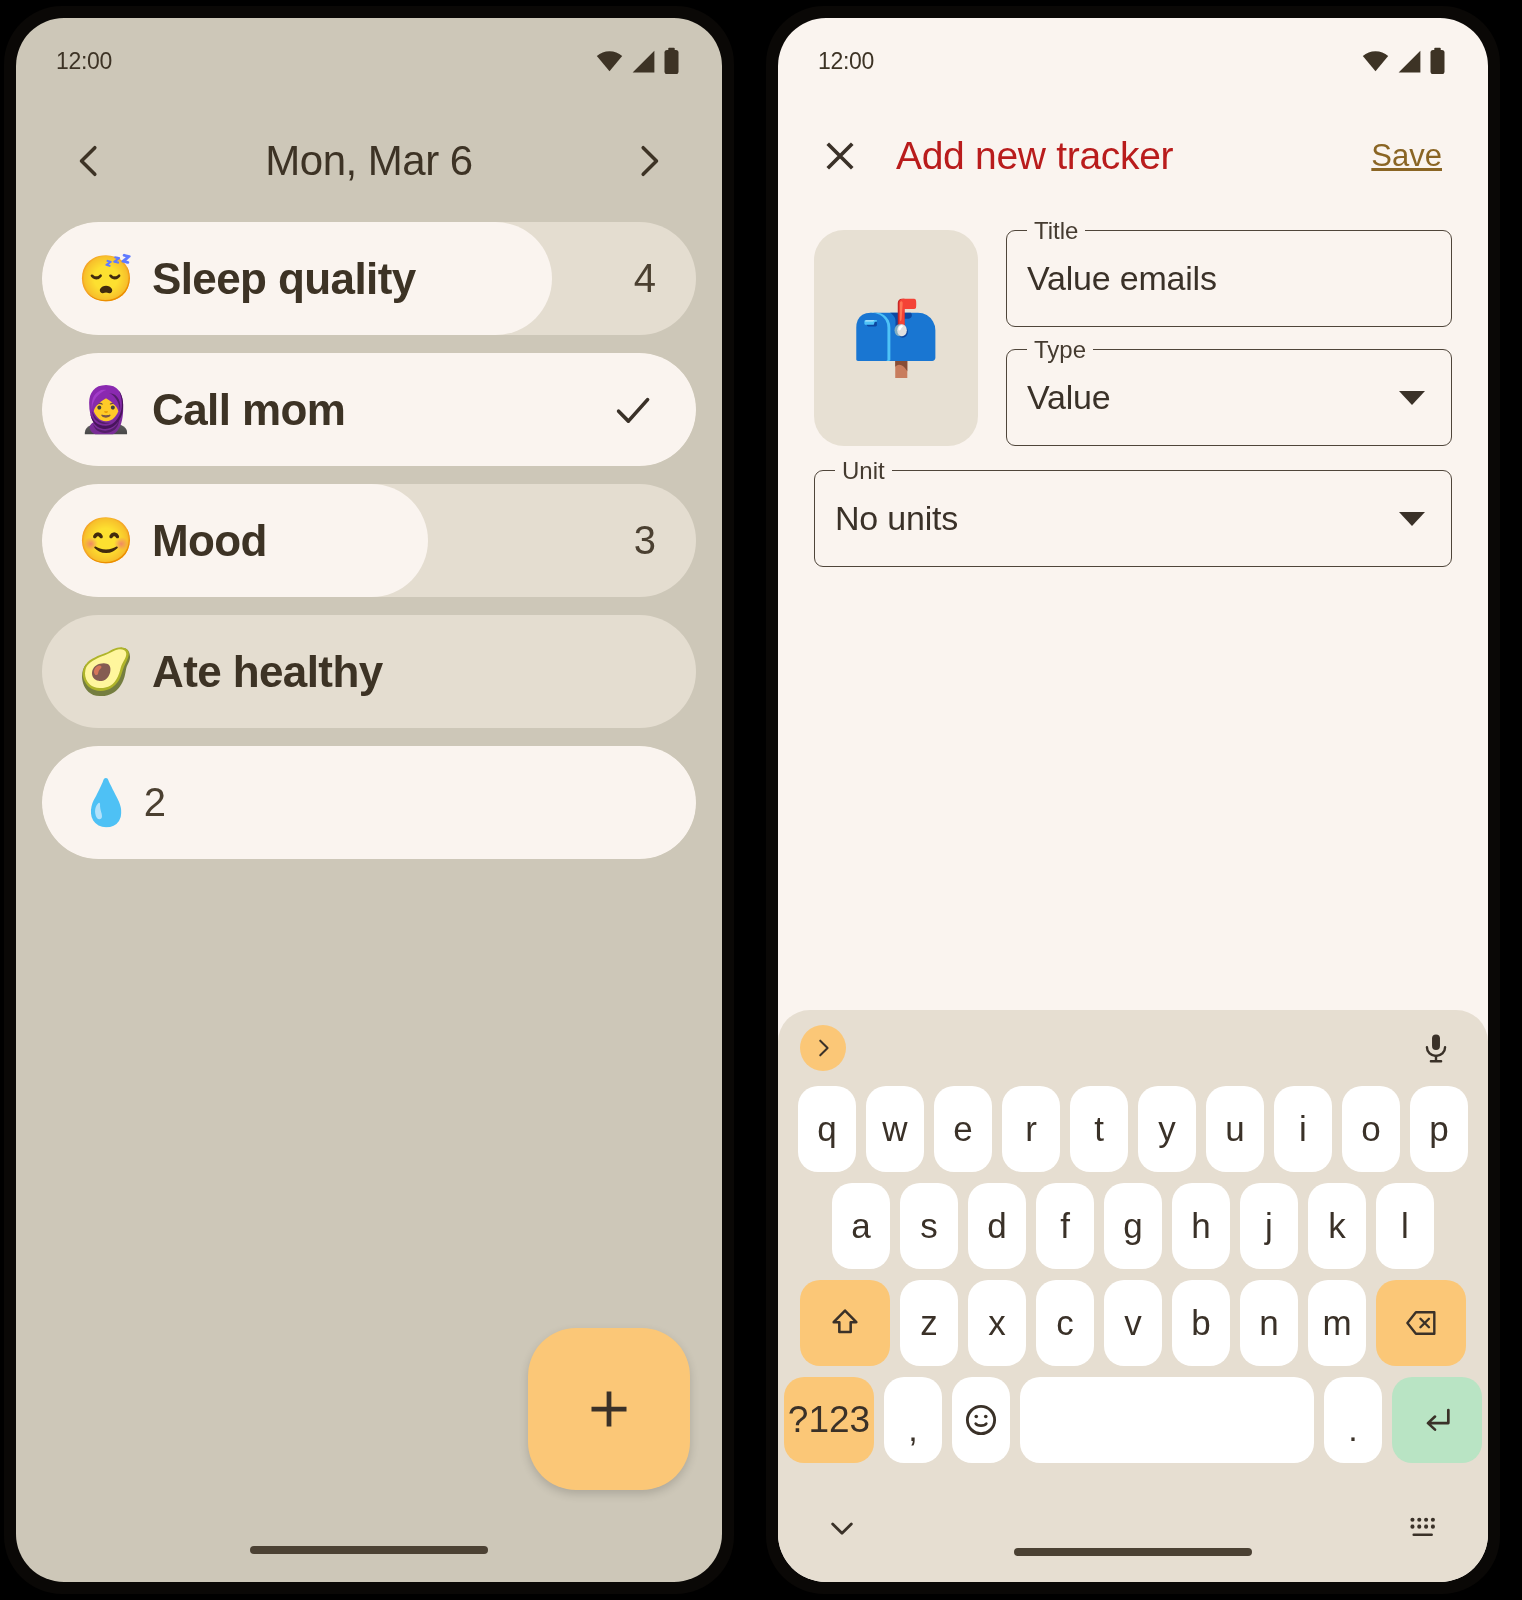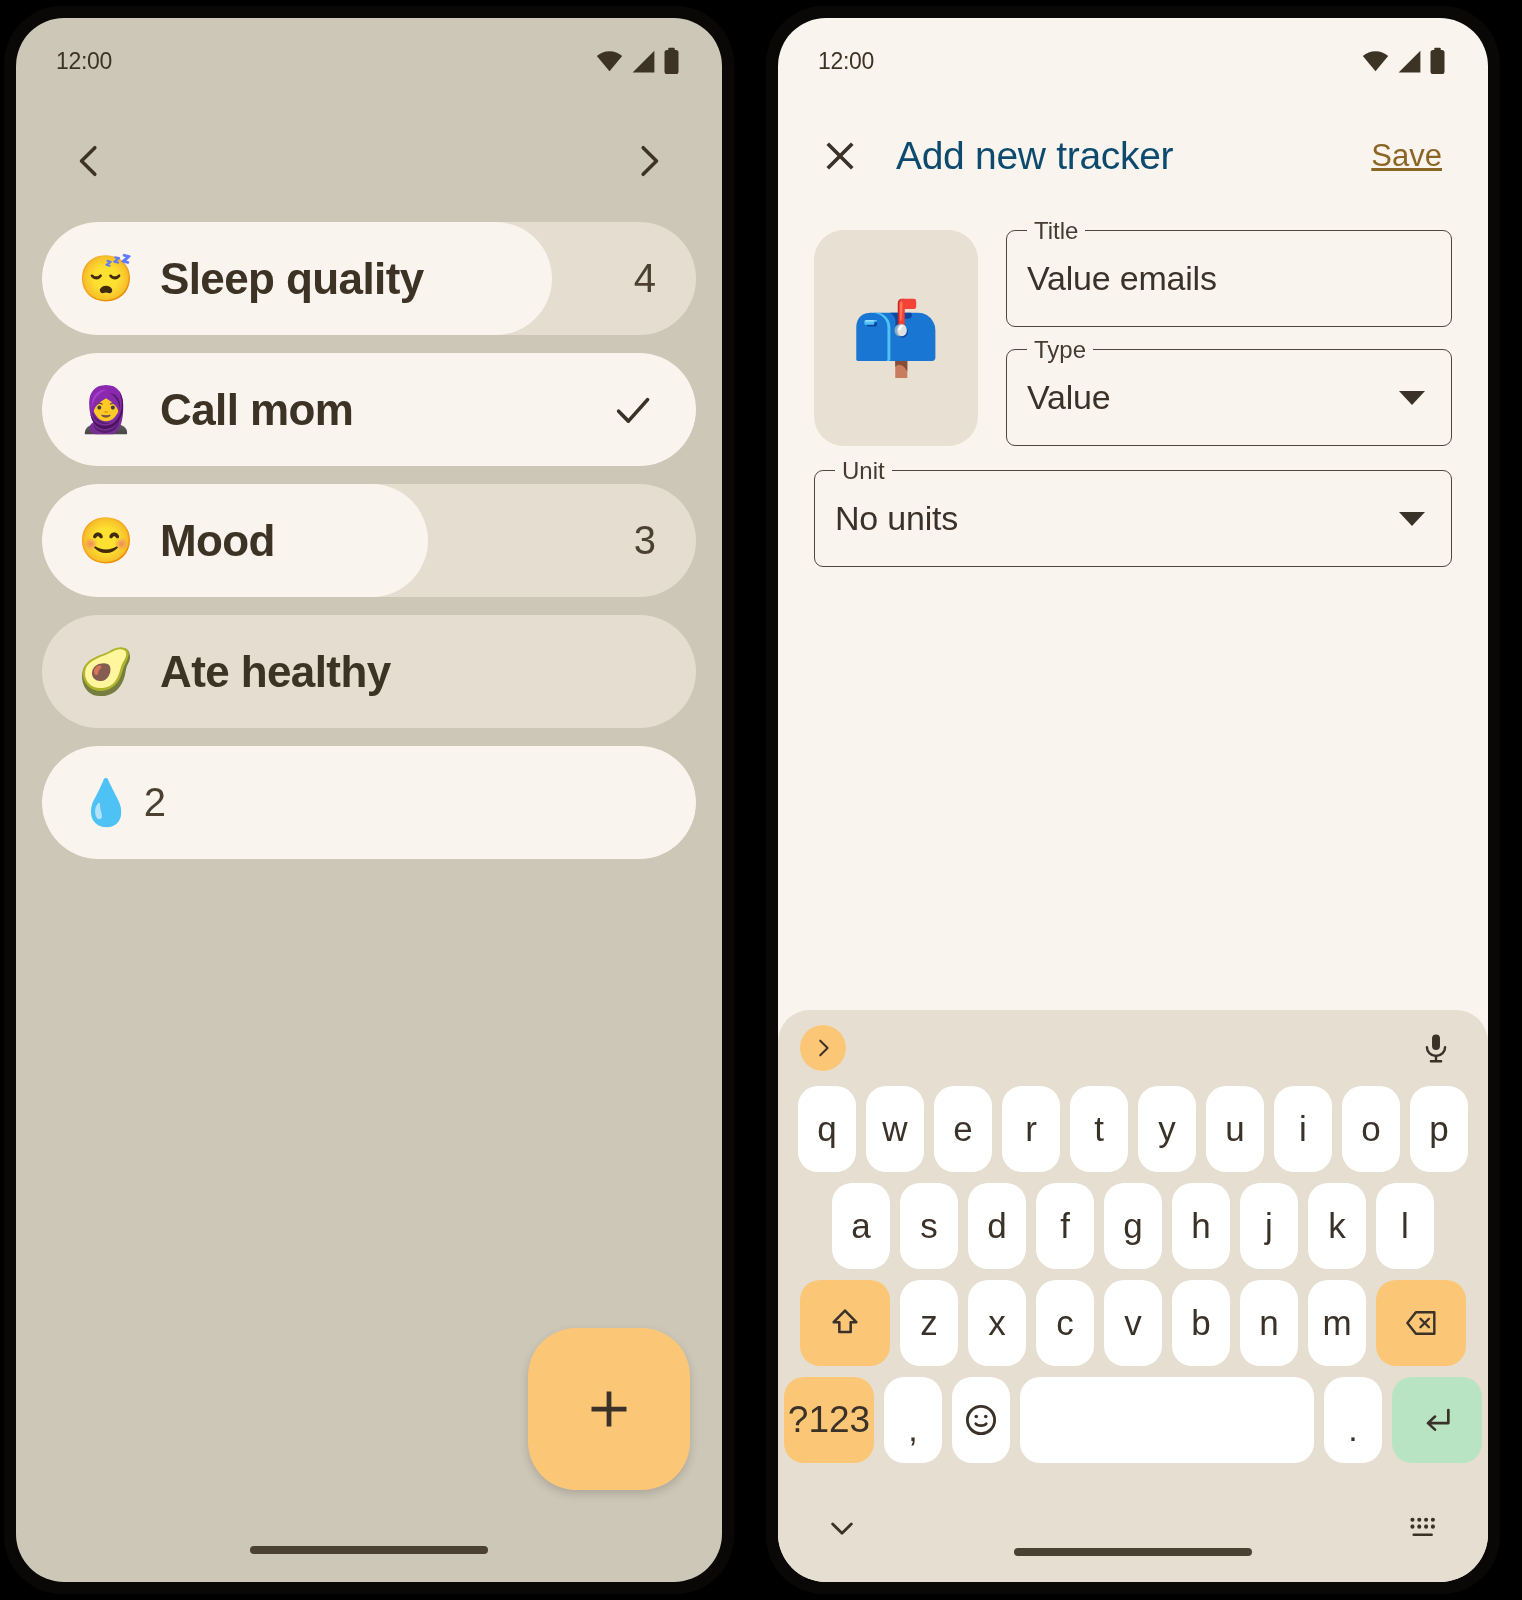--- a/index.html
+++ b/index.html
@@ -123,21 +123,21 @@
     line-height: 1;
     width: 60px;
     flex: 0 0 auto;
     text-align: center;
   }
   .tracker-label {
     font-size: 44px;
     font-weight: bold;
     color: #3d3325;
     letter-spacing: -0.6px;
-    margin-left: 24px;
+    margin-left: 16px;
     flex: 1;
     white-space: nowrap;
   }
   .tracker-value {
     font-size: 40px;
     color: #4b4031;
     flex: 0 0 auto;
     min-width: 30px;
     text-align: right;
   }
@@ -186,21 +186,21 @@
   .close-btn {
     width: 56px;
     height: 56px;
     display: flex;
     align-items: center;
     justify-content: center;
     cursor: pointer;
   }
   .appbar-title {
     font-size: 39px;
-    color: #0c4a6e;
+    color: #b91c1c;
     margin-left: 28px;
     flex: 1;
     letter-spacing: -0.3px;
   }
   .save-btn {
     font-size: 31px;
     color: #8a6524;
     cursor: pointer;
     padding: 8px 10px;
     text-decoration: underline;
@@ -366,20 +366,21 @@
             </svg>
         </div>
       </div>
 
       <div class="date-header">
         <div class="chev-btn">
           <svg width="40" height="48" viewBox="0 0 24 24">
               <path d="M15.5 4 L7.5 12 L15.5 20" fill="none" stroke="#3d3325" stroke-width="2.1" stroke-linecap="round" stroke-linejoin="round"></path>
             </svg>
         </div>
+        <div class="date-title">Mon, Mar 6</div>
         <div class="chev-btn">
           <svg width="40" height="48" viewBox="0 0 24 24">
               <path d="M8.5 4 L16.5 12 L8.5 20" fill="none" stroke="#3d3325" stroke-width="2.1" stroke-linecap="round" stroke-linejoin="round"></path>
             </svg>
         </div>
       </div>
 
       <div class="tracker-list" id="tracker-list">
           <div class="tracker-row">
             <div class="tracker-fill" style="width:78%"></div>

